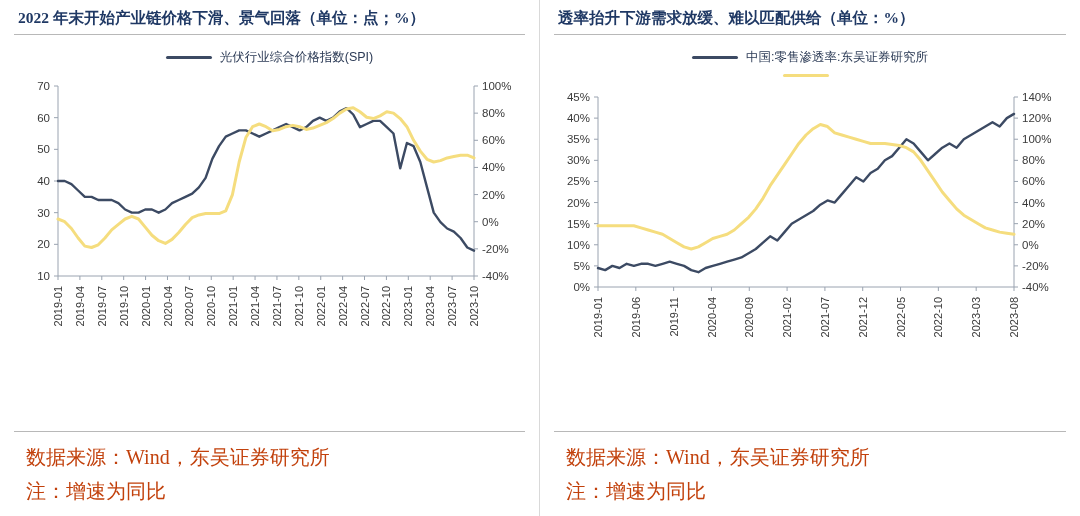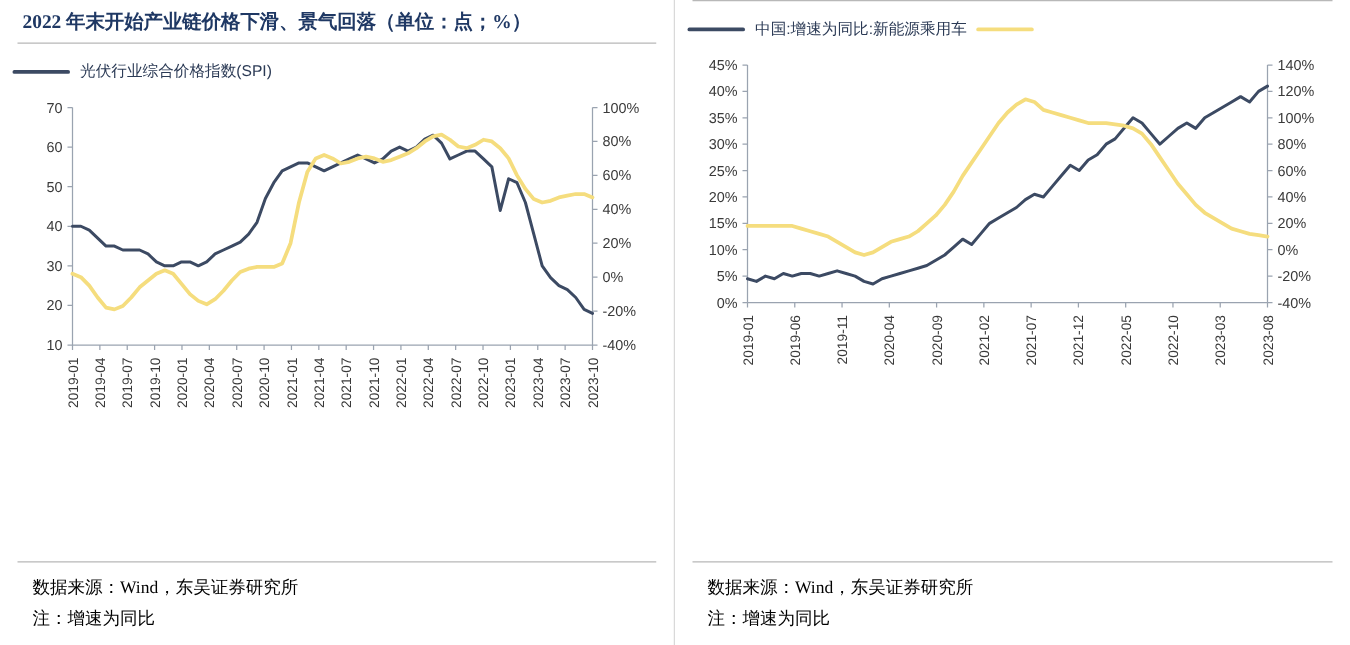--- a/index.html
+++ b/index.html
@@ -10,32 +10,32 @@
   }
   .page{display:flex;width:1080px;height:431px;box-sizing:border-box;border-radius:28px;}
   .panel{width:540px;height:516px;box-sizing:border-box;position:relative;padding:0 10px;}
   .panel.left{border-right:1px solid #d9d9d9;}
   .title{
     font-family:"Liberation Serif","DejaVu Serif",serif;
     font-weight:bold;font-size:15.5px;color:#1f3864;
     padding:8px 4px 6px 8px;line-height:1.3;
   }
   .rule{height:1px;background:#b8b8b8;margin:0 4px;}
-  .legend{margin-top:14px;display:flex;flex-direction:row;align-items:center;gap:8px;}
+  .legend{margin-top:14px;display:flex;flex-direction:column;align-items:center;gap:8px;}
   .legend-item{display:flex;align-items:center;font-size:12.5px;color:#2b3a55;}
   .legend-line{width:46px;height:3px;margin-right:8px;border-radius:2px;}
   .plotwrap{position:relative;width:520px;height:300px;margin-top:6px;}
   svg{display:block;}
   .axis-label{font-size:11.5px;fill:#3a3a3a;font-family:"Liberation Sans",sans-serif;}
   .xlab{font-size:11px;fill:#3a3a3a;font-family:"Liberation Sans",sans-serif;}
   .footer{position:absolute;left:10px;right:10px;bottom:8px;}
   .footer .rule{margin-bottom:8px;}
   .note{
     font-family:"Liberation Serif","DejaVu Serif",serif;
-    font-size:14px;color:#000000;padding:2px 16px;line-height:1.5;
+    font-size:20px;color:#c2410c;padding:2px 16px;line-height:1.5;
   }
 </style>
 </head>
 <body>
 
 <div class="page">
 
   <div class="panel left">
     <div class="title">2022 年末开始产业链价格下滑、景气回落（单位：点；%）</div>
     <div class="rule"></div>
@@ -128,26 +128,27 @@
     </div>
 
     <div class="footer">
       <div class="rule"></div>
       <div class="note">数据来源：Wind，东吴证券研究所</div>
       <div class="note">注：增速为同比</div>
     </div>
   </div>
 
   <div class="panel right">
+    <div class="title">透率抬升下游需求放缓、难以匹配供给（单位：%）</div>
     <div class="rule"></div>
 
     <div class="legend">
       <div class="legend-item">
         <span class="legend-line" style="background:#3c4a63"></span>
-        <span>中国:增速为同比:新能源乘用车</span>
+        <span>中国:零售渗透率:东吴证券研究所</span>
       </div>
       <div class="legend-item">
         <span class="legend-line" style="background:#f5dd7e"></span>
       </div>
     </div>
 
     <div class="plotwrap">
       <svg id="svg-right" width="520" height="300" viewBox="0 0 520 300">
           <line x1="48" y1="14" x2="48" y2="204" stroke="#9aa3b0" stroke-width="1"></line>
           <line x1="464" y1="14" x2="464" y2="204" stroke="#9aa3b0" stroke-width="1"></line>

